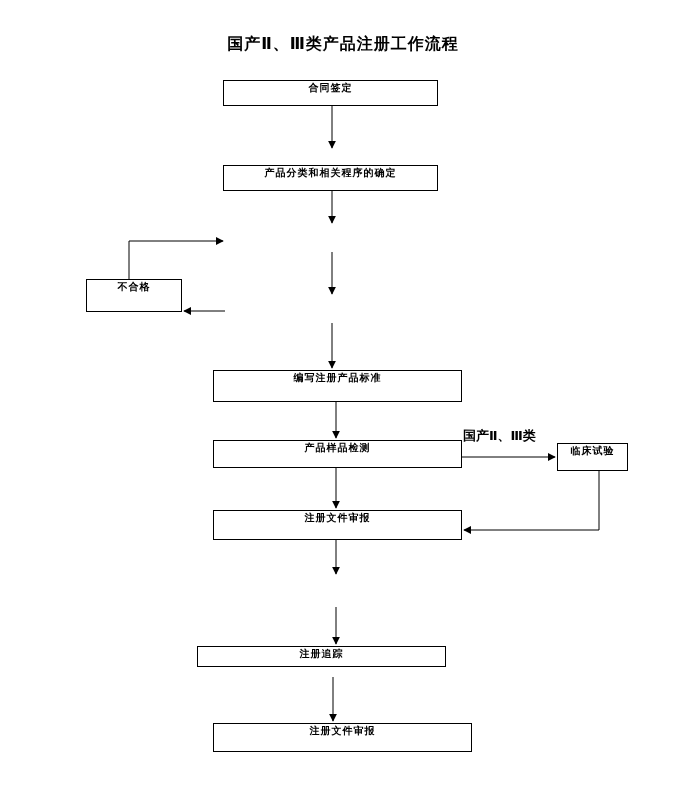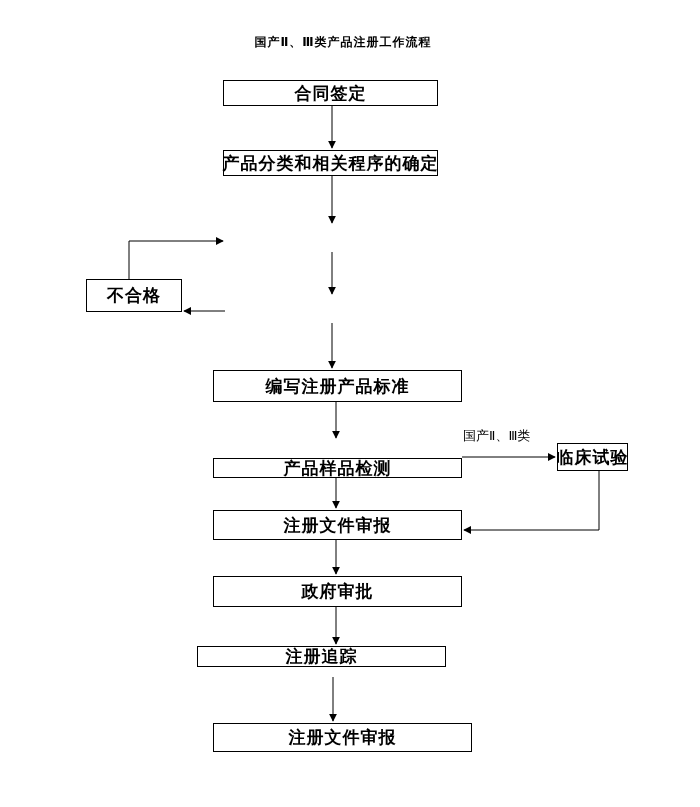--- a/index.html
+++ b/index.html
@@ -21,44 +21,43 @@
     top: 0;
     width: 700px;
     height: 807px;
   }
   .flow-title {
     position: absolute;
     left: 143px;
     top: 34px;
     width: 400px;
     text-align: center;
-    font-size: 12px;
+    font-size: 16px;
     font-weight: bold;
     letter-spacing: 1px;
     color: #000000;
     white-space: nowrap;
   }
   .node {
     position: absolute;
     box-sizing: border-box;
     border: 1px solid #000000;
     background: #ffffff;
     display: flex;
-    align-items: center;
     justify-content: center;
-    font-size: 17px;
+    font-size: 10px;
     font-weight: bold;
     letter-spacing: 1px;
     color: #000000;
     white-space: nowrap;
   }
   .edge-label {
     position: absolute;
     font-size: 13px;
-    font-weight: normal;
+    font-weight: bold;
     color: #000000;
     white-space: nowrap;
   }
   line, polyline { stroke: #000000; stroke-width: 1; fill: none; }
 </style>
 </head>
 <body>
 
 <div class="canvas">
 
@@ -82,49 +81,46 @@
     <line x1="225" y1="311" x2="184" y2="311" marker-end="url(#arrow)"></line>
     <polyline points="129,297 129,241 223,241" marker-end="url(#arrow)"></polyline>
     <line x1="462" y1="457" x2="555" y2="457" marker-end="url(#arrow)"></line>
     <polyline points="599,471 599,530 464,530" marker-end="url(#arrow)"></polyline>
   </svg>
 
   <div class="node" style="left:223px;top:80px;width:215px;height:26px">
     <span>合同签定</span>
   </div>
 
-  <div class="node" style="left:223px;top:150px;width:215px;height:26px">
+  <div class="node" style="left:223px;top:165px;width:215px;height:26px">
     <span>产品分类和相关程序的确定</span>
   </div>
 
 
 
   <div class="node" style="left:86px;top:279px;width:96px;height:33px">
     <span>不合格</span>
   </div>
 
   <div class="node" style="left:213px;top:370px;width:249px;height:32px">
     <span>编写注册产品标准</span>
   </div>
 
-  <div class="node" style="left:213px;top:458px;width:249px;height:20px">
+  <div class="node" style="left:213px;top:440px;width:249px;height:28px">
     <span>产品样品检测</span>
   </div>
 
   <div class="node" style="left:557px;top:443px;width:71px;height:28px">
     <span>临床试验</span>
   </div>
 
   <div class="node" style="left:213px;top:510px;width:249px;height:30px">
     <span>注册文件审报</span>
   </div>
 
-  <div class="node" style="left:213px;top:576px;width:249px;height:31px">
-    <span>政府审批</span>
-  </div>
 
   <div class="node" style="left:197px;top:646px;width:249px;height:21px">
     <span>注册追踪</span>
   </div>
 
   <div class="node" style="left:213px;top:723px;width:259px;height:29px">
     <span>注册文件审报</span>
   </div>
 
   <div class="edge-label" style="left:463px;top:427px">国产Ⅱ、Ⅲ类</div>

